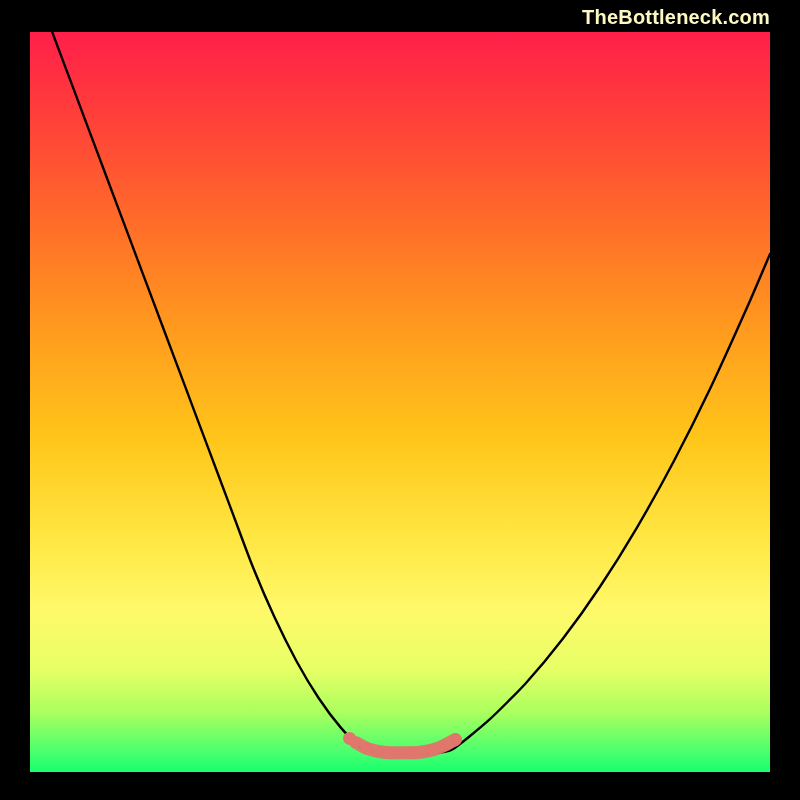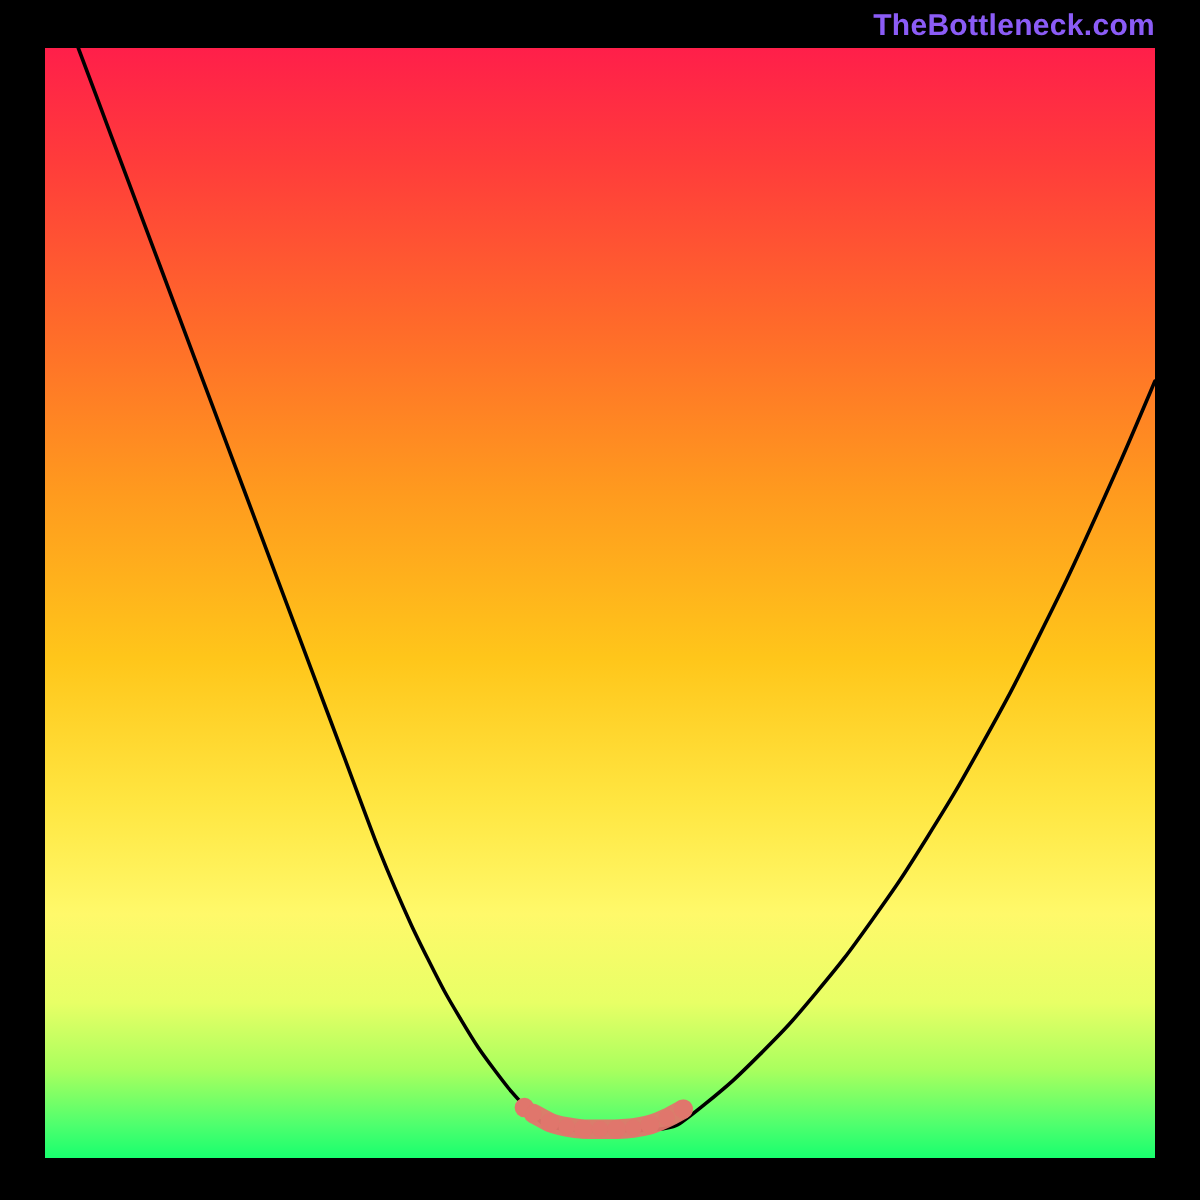--- a/index.html
+++ b/index.html
@@ -38,21 +38,21 @@
       #e8ff66 86%,
       #aaff5e 92%,
       #4fff6e 97%,
       #18ff6e 100%
     );
   }
   .attribution {
     position: absolute;
     top: 6px;
     right: 30px;
-    color: #8b5cf6;
+    color: #fef9c3;
     font-size: 20px;
     font-weight: 600;
     letter-spacing: 0.2px;
     font-family: Arial, Helvetica, sans-serif;
   }
   svg.overlay {
     position: absolute;
     left: 0;
     top: 0;
     width: 740px;

